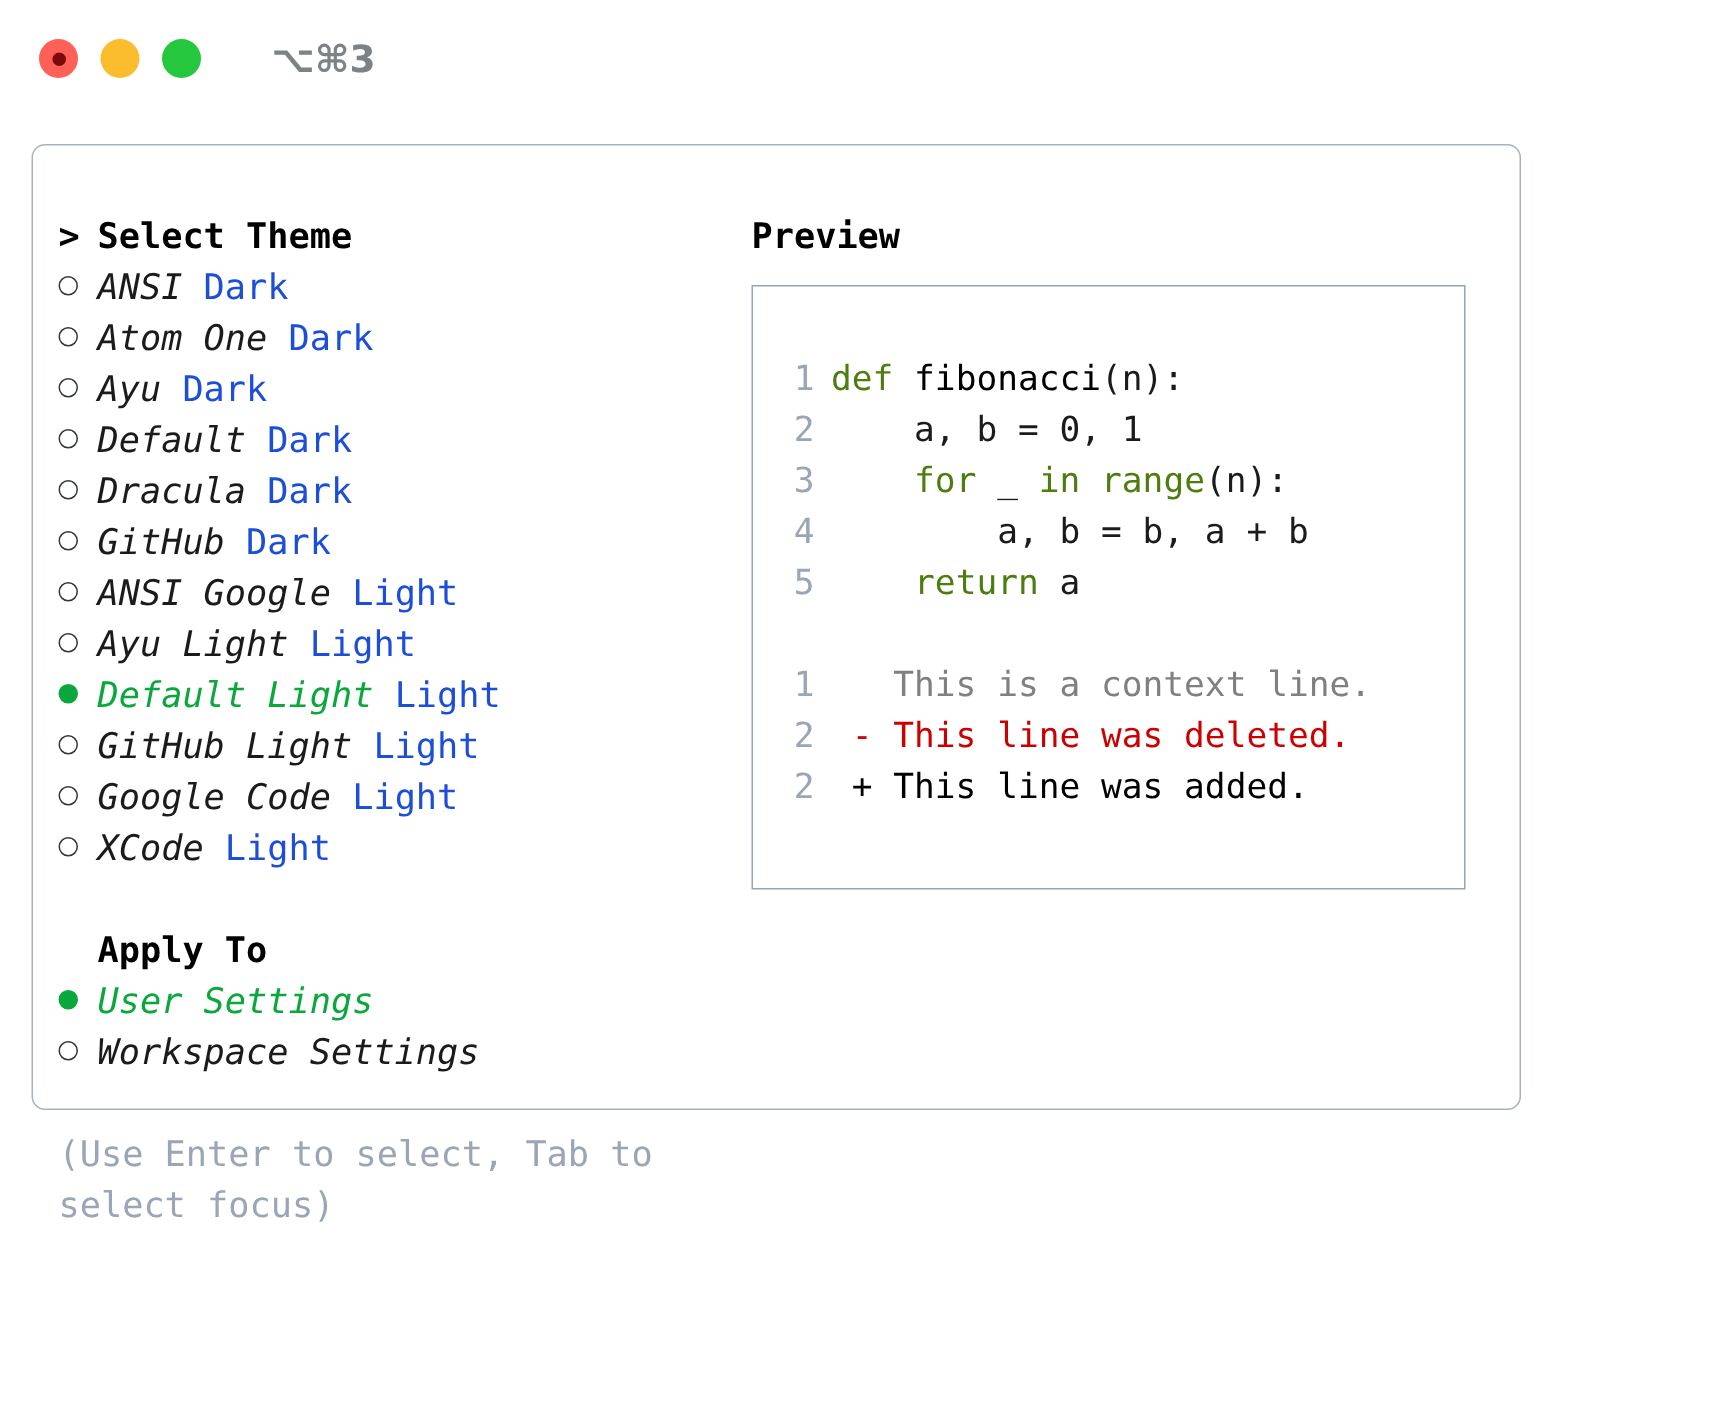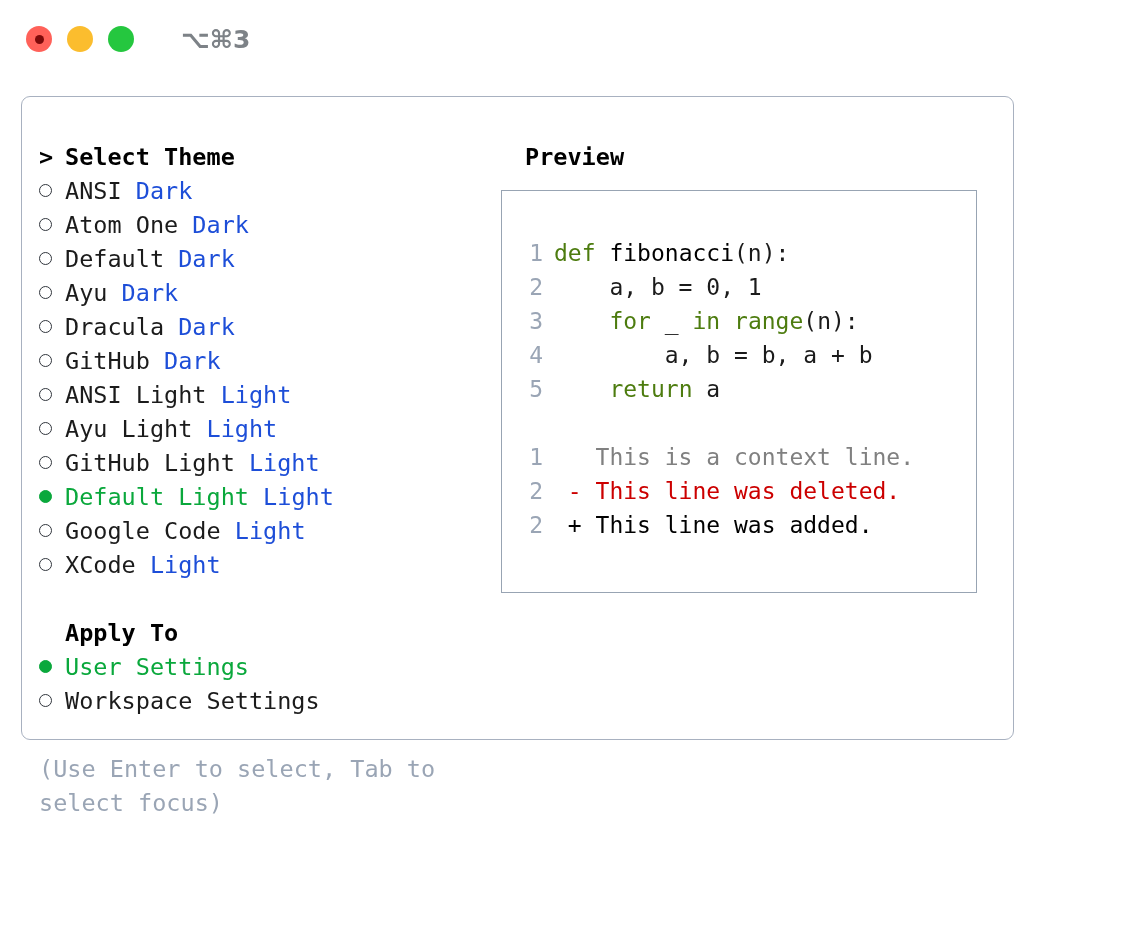--- a/index.html
+++ b/index.html
@@ -113,40 +113,39 @@
     border-radius: 50%;
     border: 1.6px solid #31363d;
     box-sizing: border-box;
     position: relative;
     top: -2px;
   }
   .radio.sel {
     background: #0aa83c;
     border-color: #0aa83c;
   }
-  .label-main { color: #1b1b1b; }
+  .label-main { color: #1b1b1b; font-style: italic; }
   .row.selected .label-main { color: #0aa83c; }
   .badge { color: #1d4ed8; }
   .spacer { height: 34px; }
 
   .hint {
     font-size: 23.5px;
     line-height: 34px;
     color: #9aa5b5;
     width: 400px;
   }
 
   
   #preview-title {
     font-size: 23.5px;
     font-weight: bold;
     color: #000000;
     line-height: 34px;
     margin-bottom: 16px;
-    margin-left: 24px;
   }
   #preview-box {
     width: 476px;
     height: 403px;
     border: 1.6px solid #98a4b3;
     box-sizing: border-box;
     background: #ffffff;
     padding: 45px 0 0 17px;
   }
   .code-line {
@@ -186,28 +185,28 @@
 
     <div id="left-col">
 
       <div class="row head-row">
         <span class="marker">&gt;</span><span>Select Theme</span>
       </div>
 
       <div id="theme-items">
           <div class="row"><span class="marker"><span class="radio"></span></span><span class="label-main">ANSI</span><span class="badge"> Dark</span></div>
           <div class="row"><span class="marker"><span class="radio"></span></span><span class="label-main">Atom One</span><span class="badge"> Dark</span></div>
+          <div class="row"><span class="marker"><span class="radio"></span></span><span class="label-main">Ayu</span><span class="badge"> Dark</span></div>
           <div class="row"><span class="marker"><span class="radio"></span></span><span class="label-main">Default</span><span class="badge"> Dark</span></div>
-          <div class="row"><span class="marker"><span class="radio"></span></span><span class="label-main">Ayu</span><span class="badge"> Dark</span></div>
           <div class="row"><span class="marker"><span class="radio"></span></span><span class="label-main">Dracula</span><span class="badge"> Dark</span></div>
           <div class="row"><span class="marker"><span class="radio"></span></span><span class="label-main">GitHub</span><span class="badge"> Dark</span></div>
-          <div class="row"><span class="marker"><span class="radio"></span></span><span class="label-main">ANSI Light</span><span class="badge"> Light</span></div>
+          <div class="row"><span class="marker"><span class="radio"></span></span><span class="label-main">ANSI Google</span><span class="badge"> Light</span></div>
           <div class="row"><span class="marker"><span class="radio"></span></span><span class="label-main">Ayu Light</span><span class="badge"> Light</span></div>
+          <div class="row selected"><span class="marker"><span class="radio sel"></span></span><span class="label-main">Default Light</span><span class="badge"> Light</span></div>
           <div class="row"><span class="marker"><span class="radio"></span></span><span class="label-main">GitHub Light</span><span class="badge"> Light</span></div>
-          <div class="row selected"><span class="marker"><span class="radio sel"></span></span><span class="label-main">Default Light</span><span class="badge"> Light</span></div>
           <div class="row"><span class="marker"><span class="radio"></span></span><span class="label-main">Google Code</span><span class="badge"> Light</span></div>
           <div class="row"><span class="marker"><span class="radio"></span></span><span class="label-main">XCode</span><span class="badge"> Light</span></div>
         </div>
 
       <div class="spacer"></div>
 
       <div class="row head-row">
         <span class="marker"></span><span>Apply To</span>
       </div>
 

